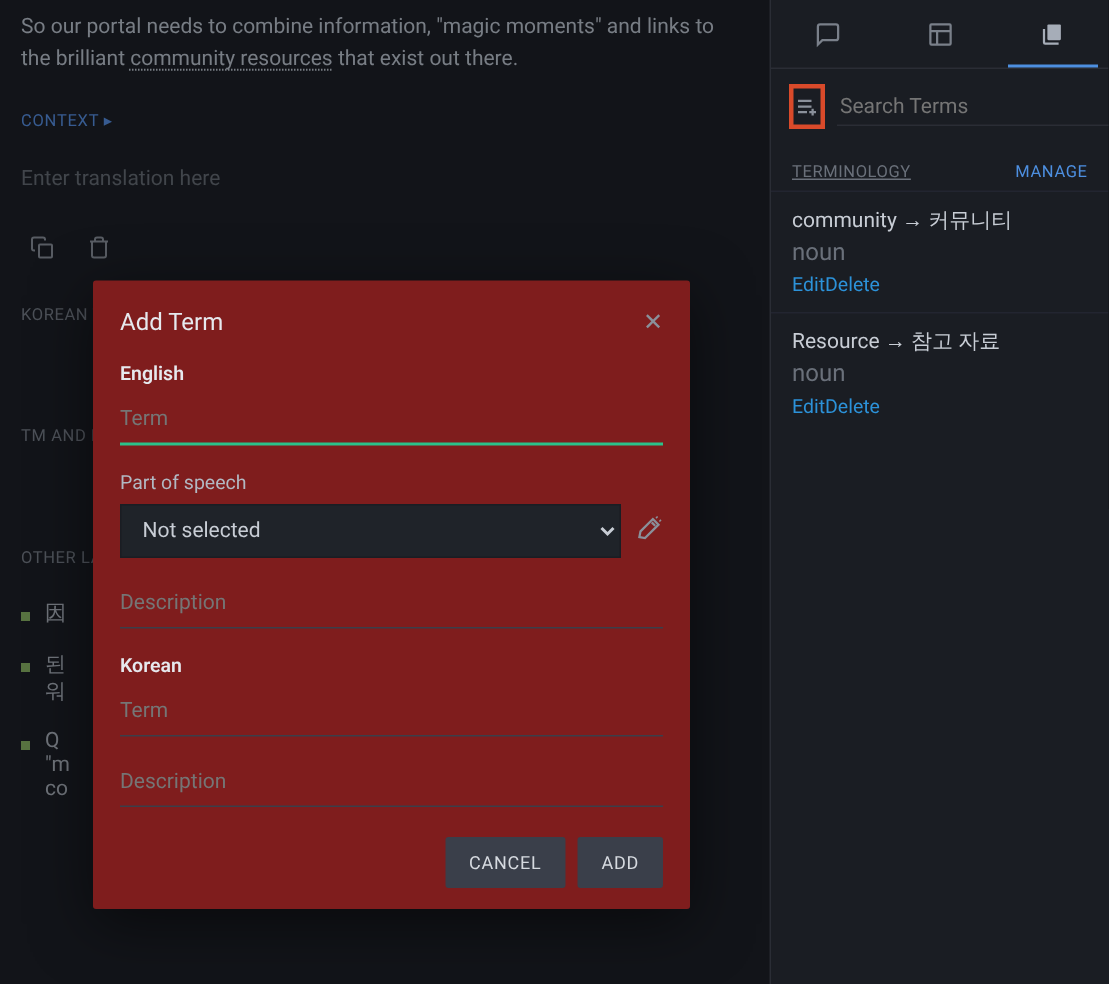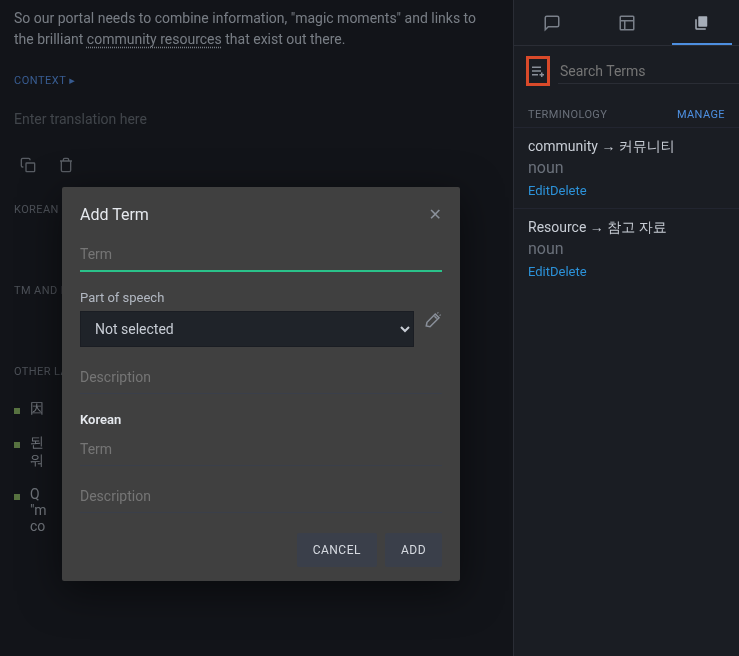--- a/index.html
+++ b/index.html
@@ -23,39 +23,39 @@
 .lang-text { font-size:14px; color:#9aa0aa; }
 
 .tabs { display:flex; height:46px; border-bottom:1px solid #2a2d35; }
 .tab { flex:1; display:flex; align-items:center; justify-content:center; color:#7a808a; cursor:pointer; position:relative; }
 .tab.active { color:#a6adb8; }
 .tab.active::after { content:""; position:absolute; bottom:0; left:10%; right:10%; height:2px; background:#4d8fe0; }
 .search-row { display:flex; align-items:center; padding:10px 12px; gap:8px; }
 .add-btn { width:30px; height:30px; display:flex; align-items:center; justify-content:center; border:3px solid #d94a2a; color:#8a909a; cursor:pointer; }
 .search-inp { flex:1; background:transparent; border:none; border-bottom:1px solid #2a2d35; color:#8a909a; font-size:14px; padding:4px 2px; outline:none; }
 .term-header { display:flex; justify-content:space-between; padding:12px 14px 6px; font-size:11px; letter-spacing:0.4px; }
-.term-header .t { color:#6a707a; }
+.term-header .t { color:#6a707a;text-decoration:underline; }
 .term-header .m { color:#4d8fe0; cursor:pointer; }
 .term-entry { padding:10px 14px; border-top:1px solid #222530; }
 .term-entry:first-of-type { border-top:none; }
 .term-line { font-size:14px; color:#c8cdd5; }
 .term-pos { font-size:16px; color:#6a707a; margin-top:2px; }
 .term-actions { display:flex; margin-top:6px; }
 .term-actions span { font-size:13px; color:#2c92d9; cursor:pointer; }
 
-.modal { position:absolute; left:62px; top:187px; width:398px; background:#404040; border-radius:2px; box-shadow:0 10px 40px rgba(0,0,0,0.5); padding:18px 18px 14px; z-index:100; }
+.modal { position:absolute; left:62px; top:187px; width:398px; background:#7f1d1d; border-radius:2px; box-shadow:0 10px 40px rgba(0,0,0,0.5); padding:18px 18px 14px; z-index:100; }
 .modal-header { display:flex; justify-content:space-between; align-items:center; margin-bottom:18px; }
 .modal-title { font-size:16px; color:#e6e9ee; }
 .close-x { color:#8a909a; cursor:pointer; font-size:16px; }
 .field-group { margin-bottom:18px; }
 .field-label-bold { font-size:13px; font-weight:600; color:#e6e9ee; margin-bottom:10px; }
 .field-label { font-size:13px; color:#b2b8c2; margin-bottom:6px; }
 .input-line { border:none; border-bottom:1px solid #3a3f4a; background:transparent; width:100%; padding:4px 0 8px; color:#c8cdd5; font-size:14px; outline:none; }
 .input-line.active { border-bottom:2px solid #2ac28a; }
-.select-row { display:flex; gap:10px; }
+.select-row { display:flex; gap:10px; align-items:center; }
 .select { flex:1; background:#1f2329; border:1px solid #1a1d23; color:#c8cdd5; font-size:14px; padding:8px 10px; outline:none; }
 .wand { color:#8a909a; cursor:pointer; }
 .modal-footer { display:flex; justify-content:flex-end; gap:8px; margin-top:20px; }
 .btn { background:#3a3f4a; border:none; color:#d6dae0; font-size:12px; letter-spacing:0.5px; padding:10px 16px; cursor:pointer; border-radius:2px; }
 .dim-overlay { position:absolute; inset:0; background:rgba(0,0,0,0.28); z-index:50; }
 </style>
 </head>
 <body>
 
 <div class="main">
@@ -154,20 +154,21 @@
     </div>
   </div>
 </div>
 
 <div class="modal">
   <div class="modal-header">
     <div class="modal-title">Add Term</div>
     <div class="close-x">✕</div>
   </div>
   <div class="field-group">
+    <div class="field-label-bold">English</div>
     <input class="input-line active" placeholder="Term" style="">
   </div>
   <div class="field-group">
     <div class="field-label">Part of speech</div>
     <div class="select-row">
       <select class="select">
         <option>Not selected</option>
       </select>
       <div class="wand"><svg width="18" height="18" viewBox="0 0 24 24" fill="none" stroke="currentColor" stroke-width="2">
             <path d="M15 4l5 5L8 21l-5-1 1-5L15 4zM18 2l1 1M21 5l1 1M14 7l3 3"></path>

